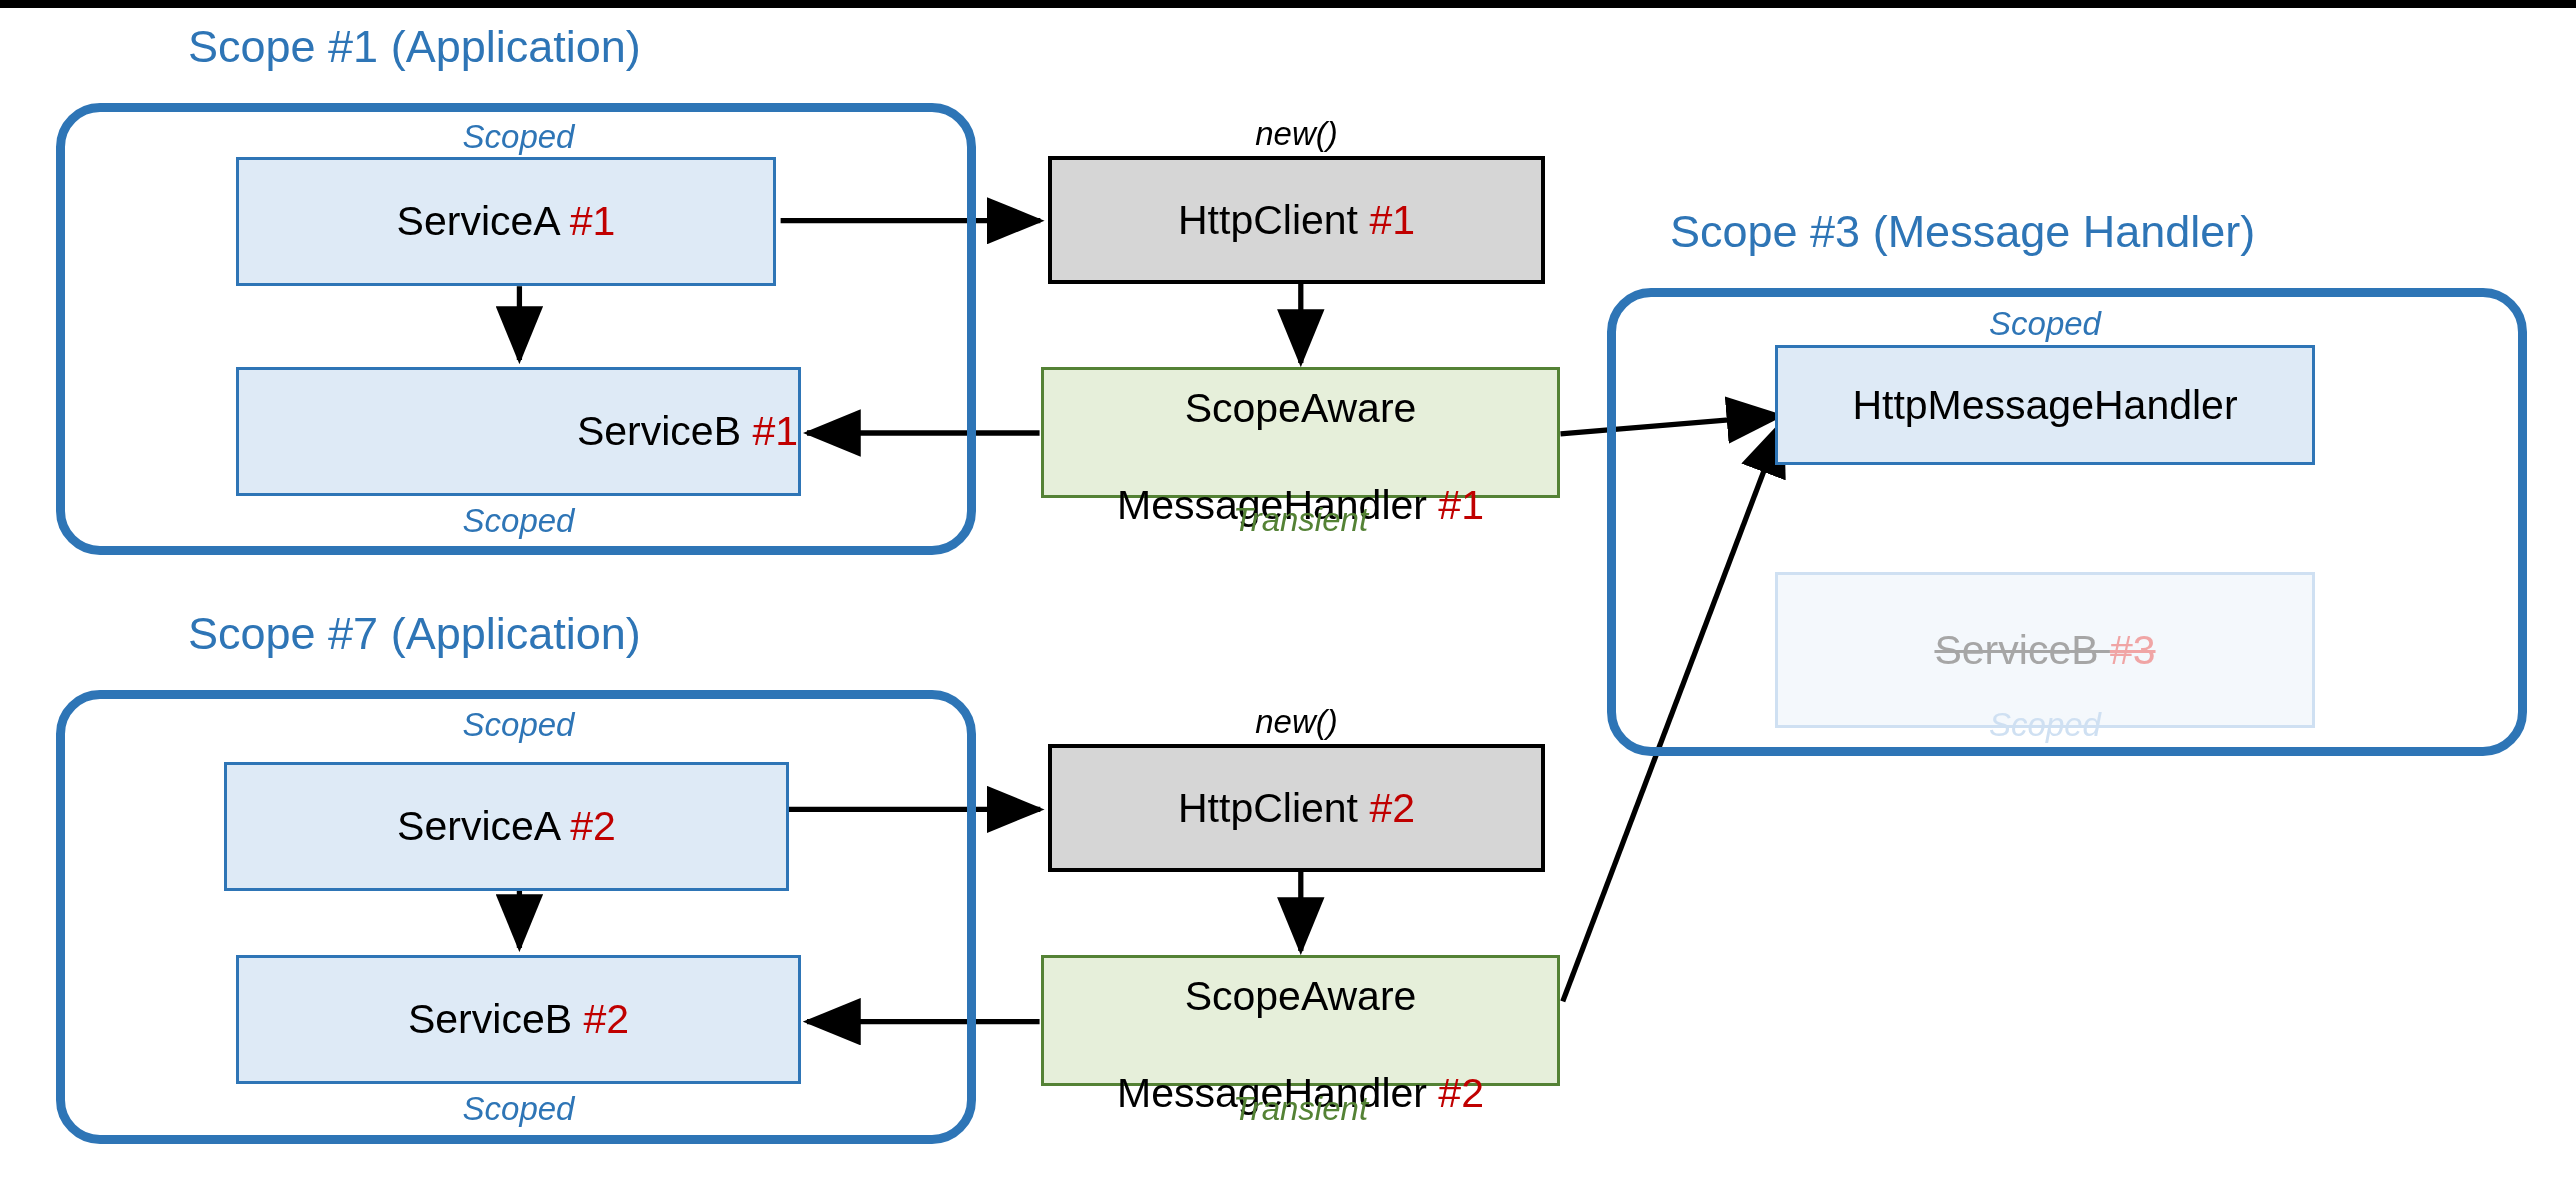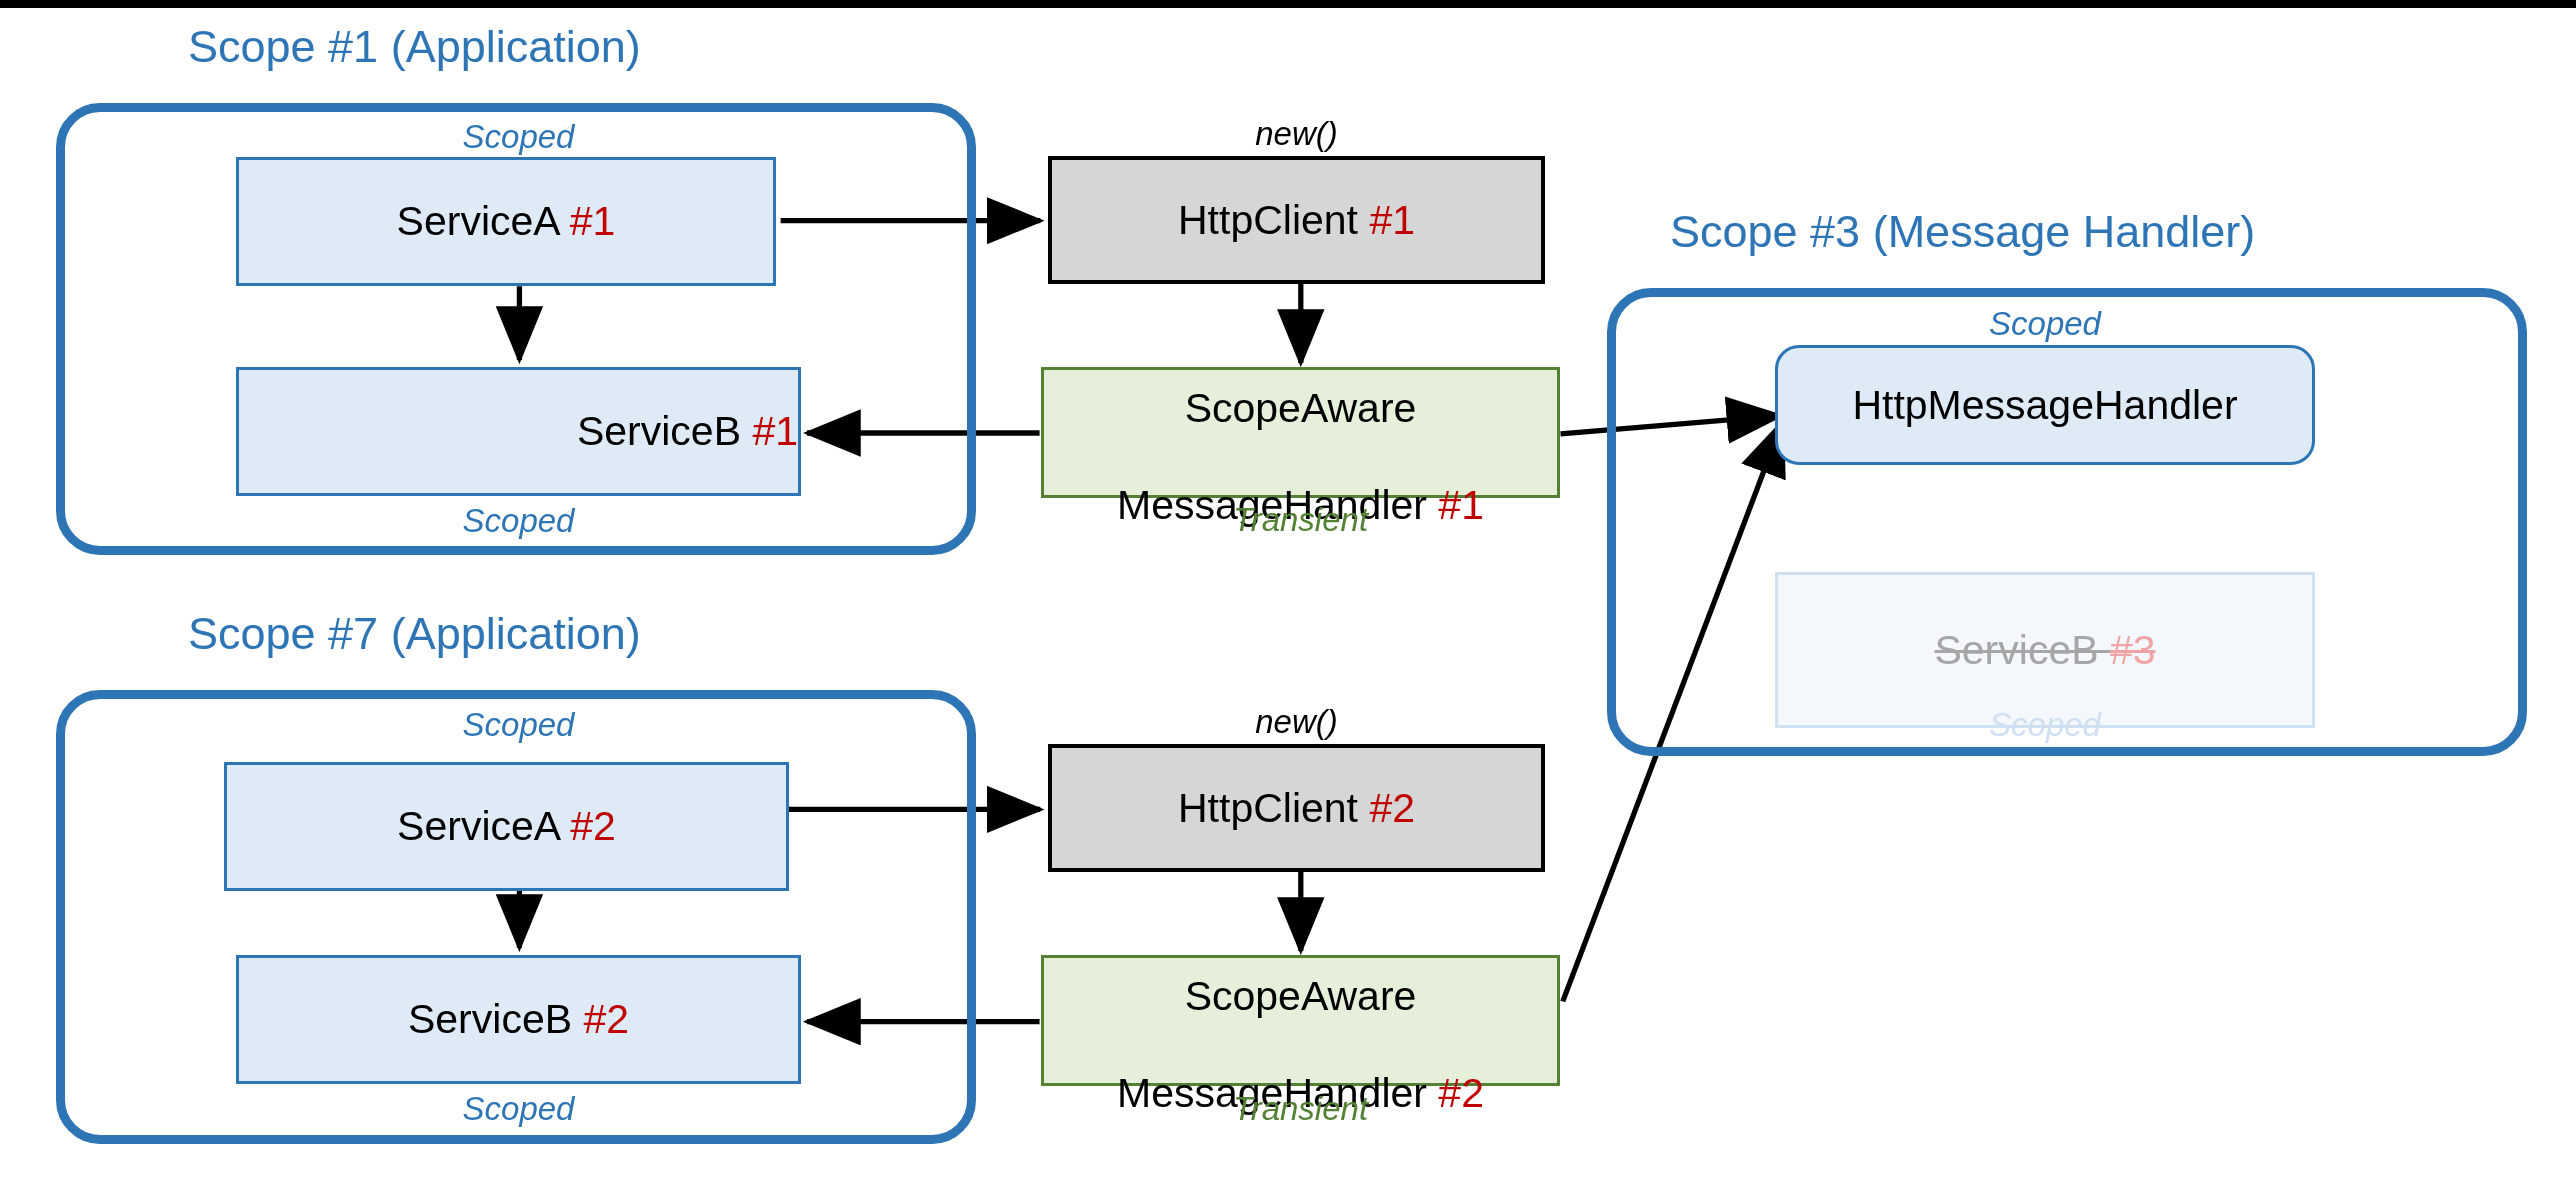--- a/index.html
+++ b/index.html
@@ -169,21 +169,21 @@
   </div>
 
   <div class="caption cap-green" style="left:1041px; top:503px; width:519px;">Transient</div>
 
   <div class="scope-title" style="left:1670px; top:209px;">Scope #3 (Message Handler)</div>
 
   <div class="scope-box" style="left:1607px; top:288px; width:920px; height:468px;"></div>
 
   <div class="caption cap-blue" style="left:1775px; top:307px; width:540px;">Scoped</div>
 
-  <div class="node node-blue" style="left:1775px; top:345px; width:540px; height:120px;border-radius:24px;">
+  <div class="node node-blue" style="left:1775px; top:345px; width:540px; height:120px;">
     <span>HttpMessageHandler</span>
   </div>
 
   <div class="node node-ghost" style="left:1775px; top:572px; width:540px; height:156px;">
     <span><span class="ghost-text">ServiceB </span><span class="ghost-num">#3</span></span>
   </div>
 
   <div class="caption cap-ghost" style="left:1775px; top:708px; width:540px;">Scoped</div>
 
   <div class="scope-title" style="left:188px; top:611px;">Scope #7 (Application)</div>

